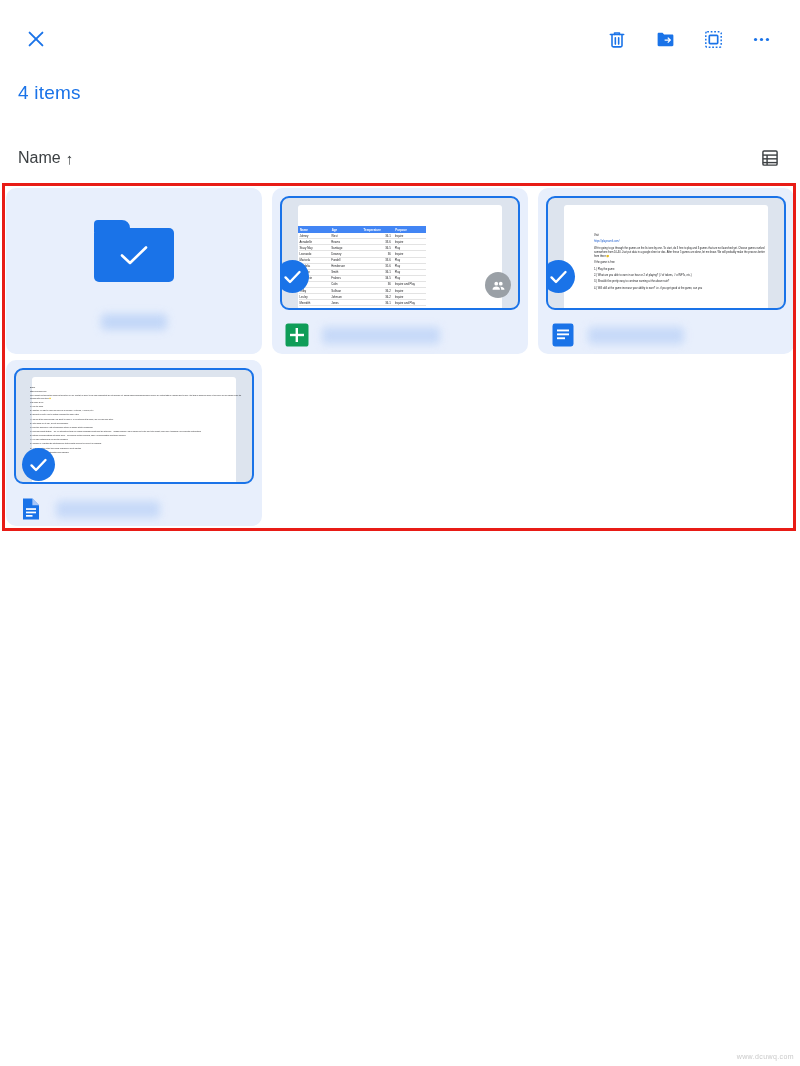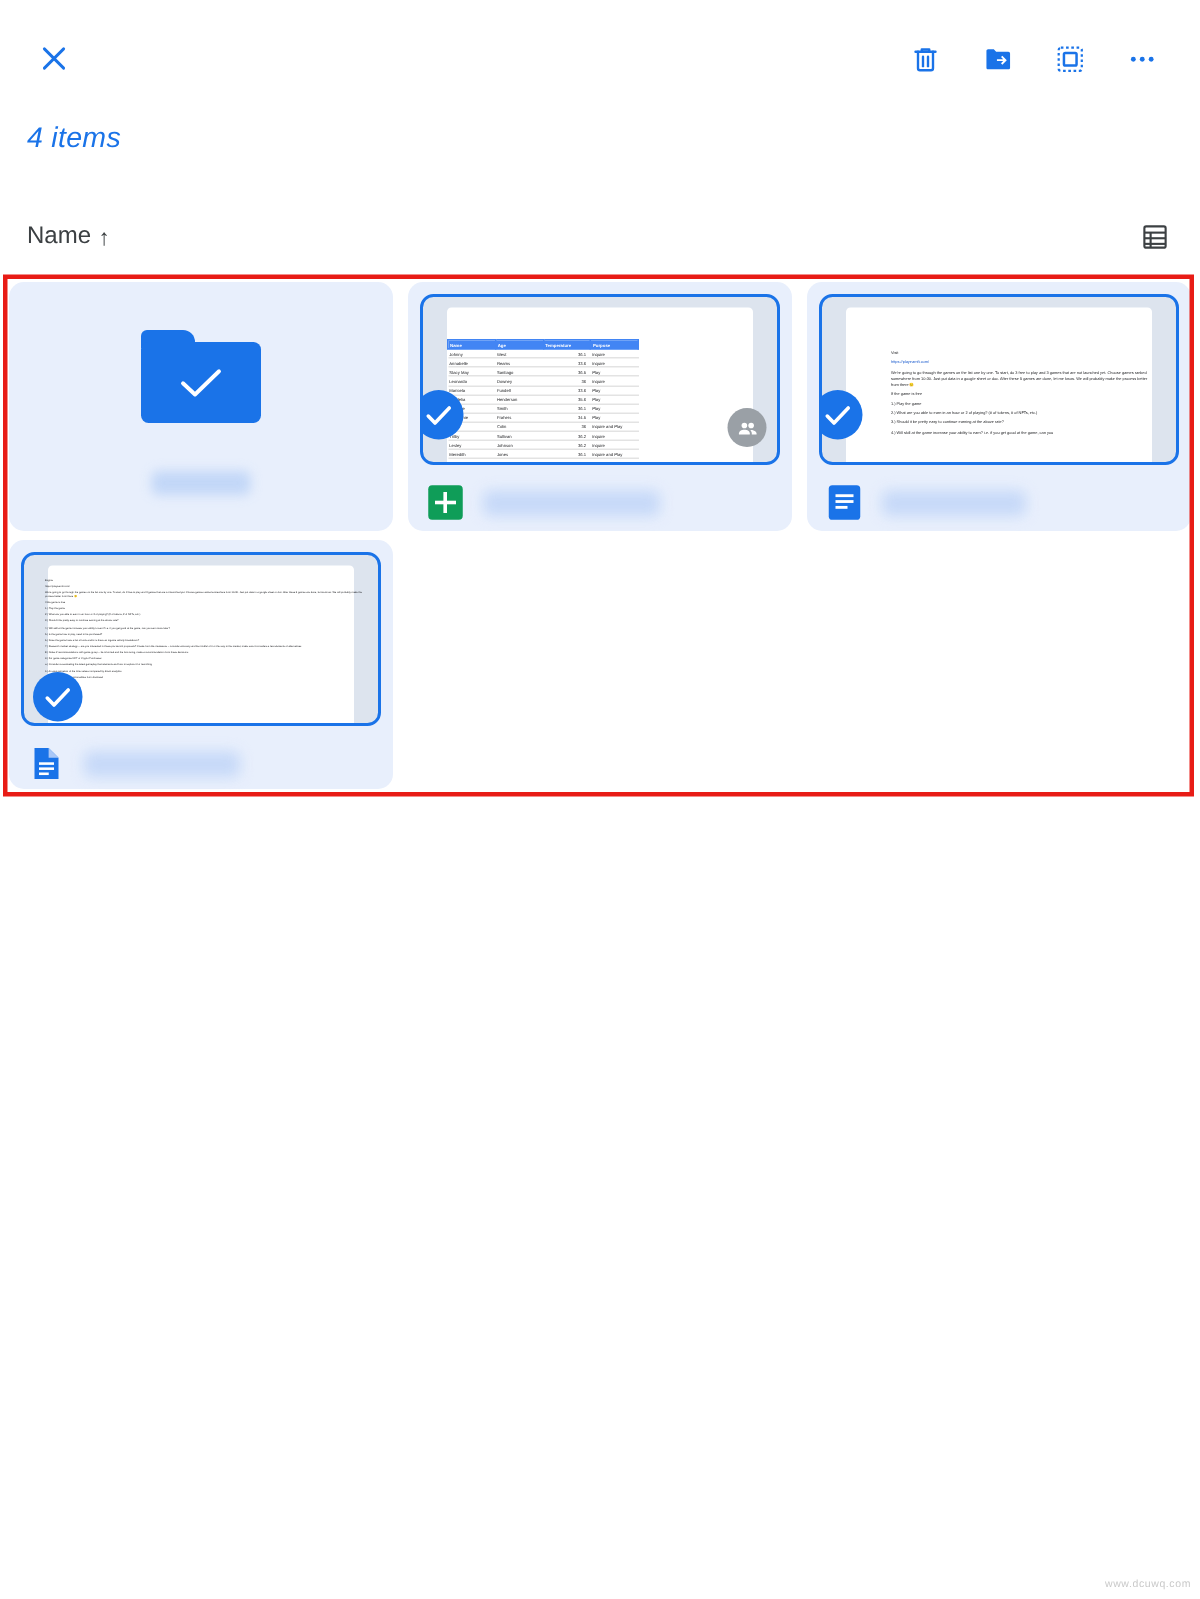--- a/index.html
+++ b/index.html
@@ -24,21 +24,21 @@
   .act-icons { display: flex; align-items: center; gap: 22px; margin-right: 8px; }
   .act-icon {
     width: 26px; height: 26px; display: flex; align-items: center; justify-content: center;
     color: #1a73e8; cursor: pointer;
   }
   .act-icon svg { display: block; }
 
   
   .count-row {
     position: absolute; top: 82px; left: 18px;
-    font-size: 19px; color: #1a73e8; letter-spacing: .2px; font-style: italic;
+    font-size: 19px; color: #1a73e8; letter-spacing: .2px;
   }
 
   
   .sort-row {
     position: absolute; top: 142px; left: 0; width: 800px; height: 32px;
     display: flex; align-items: center; padding: 0 18px;
   }
   .sort-label {
     font-size: 16px; color: #3c4043; display: flex; align-items: center; gap: 5px;
     cursor: pointer;

